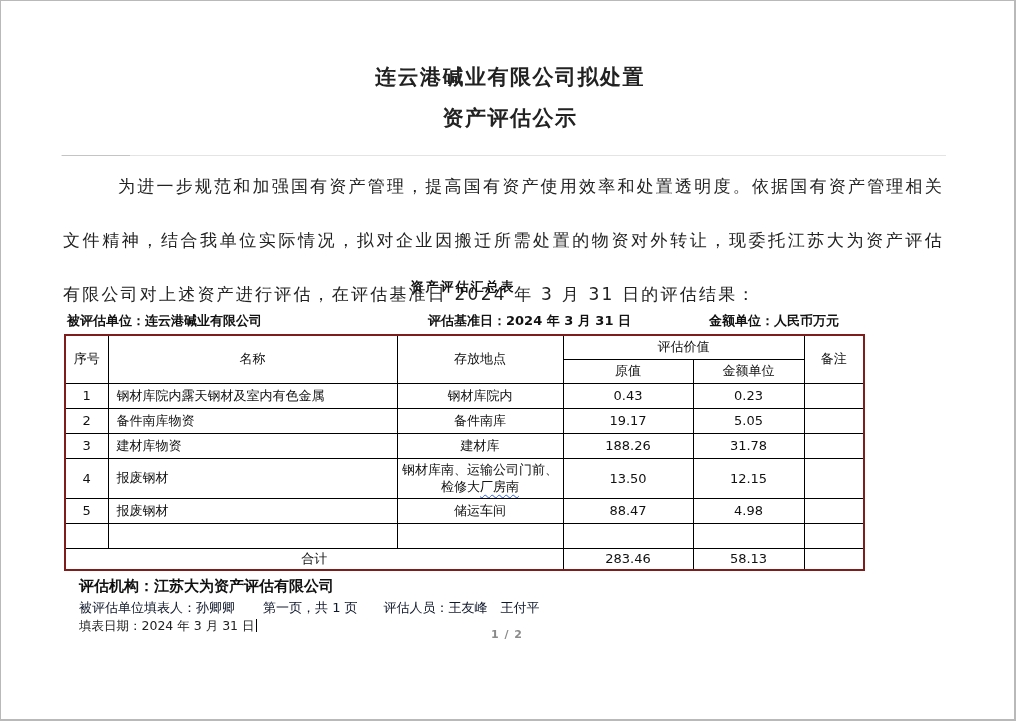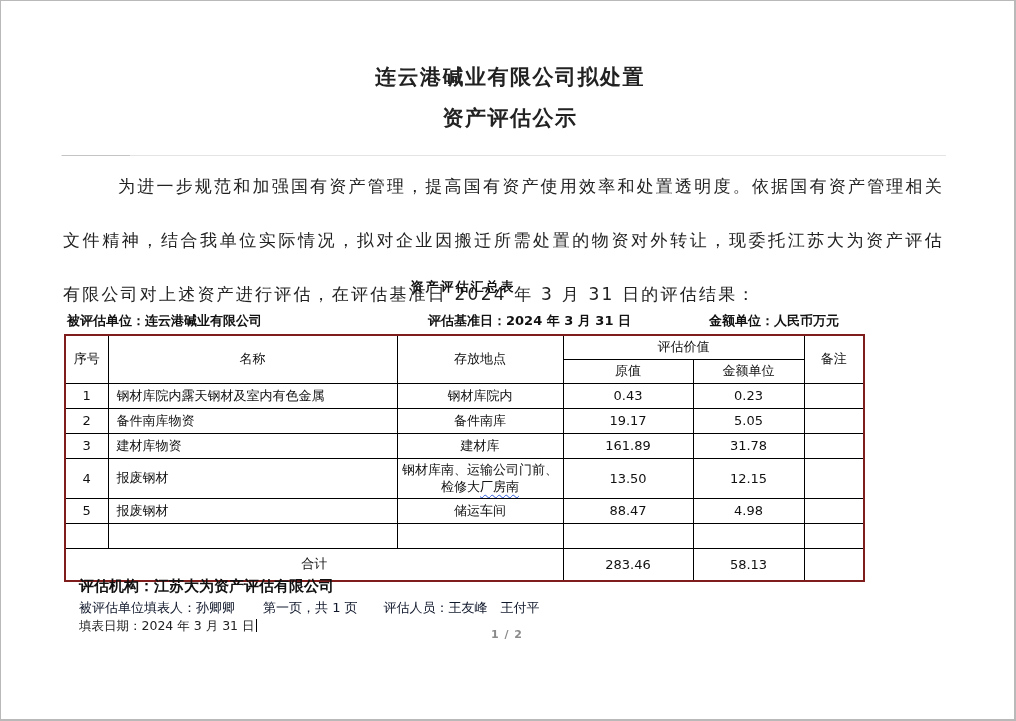--- a/index.html
+++ b/index.html
@@ -60,21 +60,21 @@
     vertical-align: middle;
     overflow: hidden;
   }
   .tc { text-align: center; }
   .tl { text-align: left; padding-left: 8px !important; }
   tr.hrow1 { height: 24px; }
   tr.hrow2 { height: 24px; }
   tr.drow  { height: 25px; }
   tr.drow-tall { height: 40px; }
   tr.drow-empty { height: 25px; }
-  tr.trow { height: 33px; }
+  tr.trow { height: 21px; }
   .loc-line { line-height: 17px; text-align: center; }
   .wavy {
     text-decoration: underline;
     text-decoration-style: wavy;
     text-decoration-color: #2f5bd7;
     text-decoration-thickness: 1px;
     text-underline-offset: 3px;
   }
 
   .agency-line { left: 78px; top: 576px; font-size: 15px; font-weight: bold; white-space: nowrap; color: #111; }
@@ -147,21 +147,21 @@
         <td class="tc">备件南库</td>
         <td class="tc">19.17</td>
         <td class="tc">5.05</td>
         <td class="tc"></td>
       </tr>
 
       <tr class="drow">
         <td class="tc">3</td>
         <td class="tl">建材库物资</td>
         <td class="tc">建材库</td>
-        <td class="tc">161.89</td>
+        <td class="tc">188.26</td>
         <td class="tc">31.78</td>
         <td class="tc"></td>
       </tr>
 
       <tr class="drow-tall">
         <td class="tc">4</td>
         <td class="tl">报废钢材</td>
         <td class="tc">
           <div class="loc-line">钢材库南、运输公司门前、</div>
           <div class="loc-line"><span>检修大</span><span class="wavy">厂房南</span></div>

